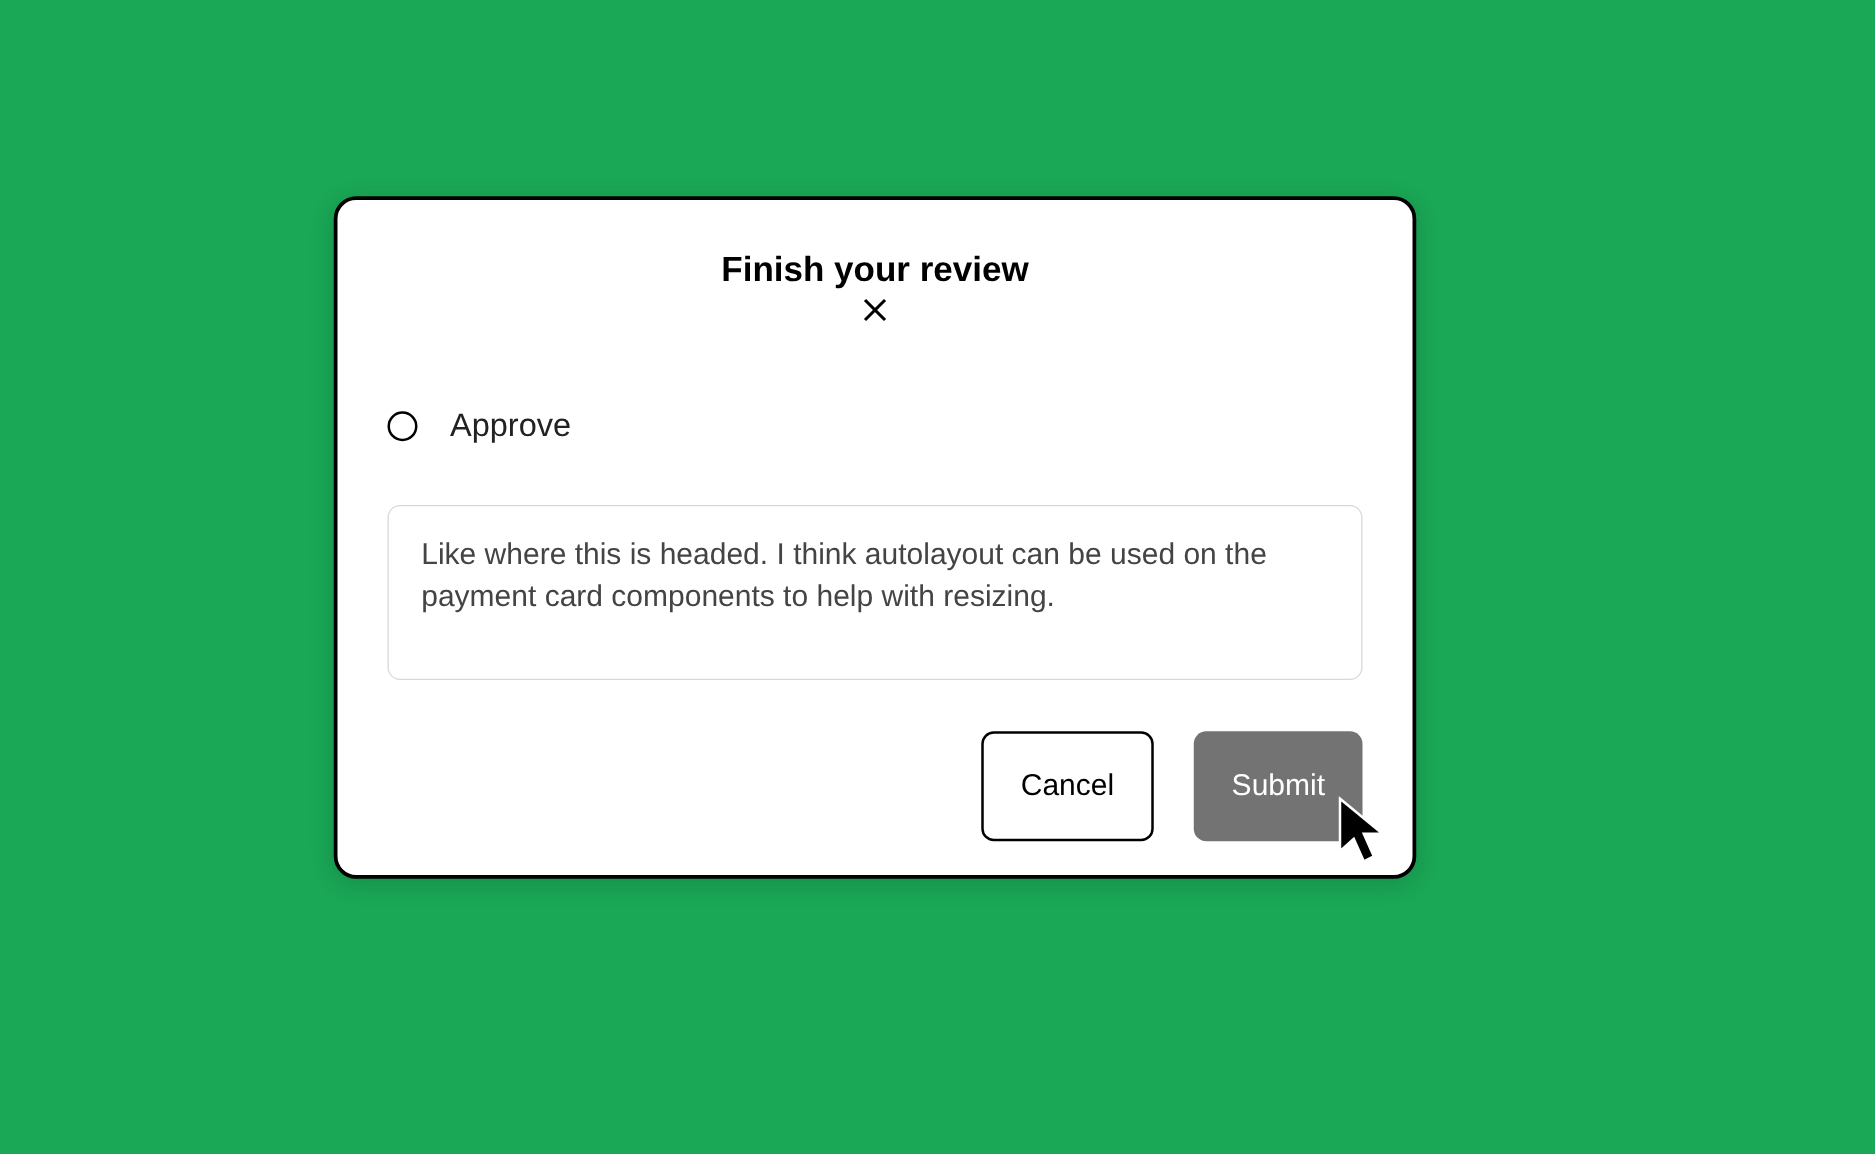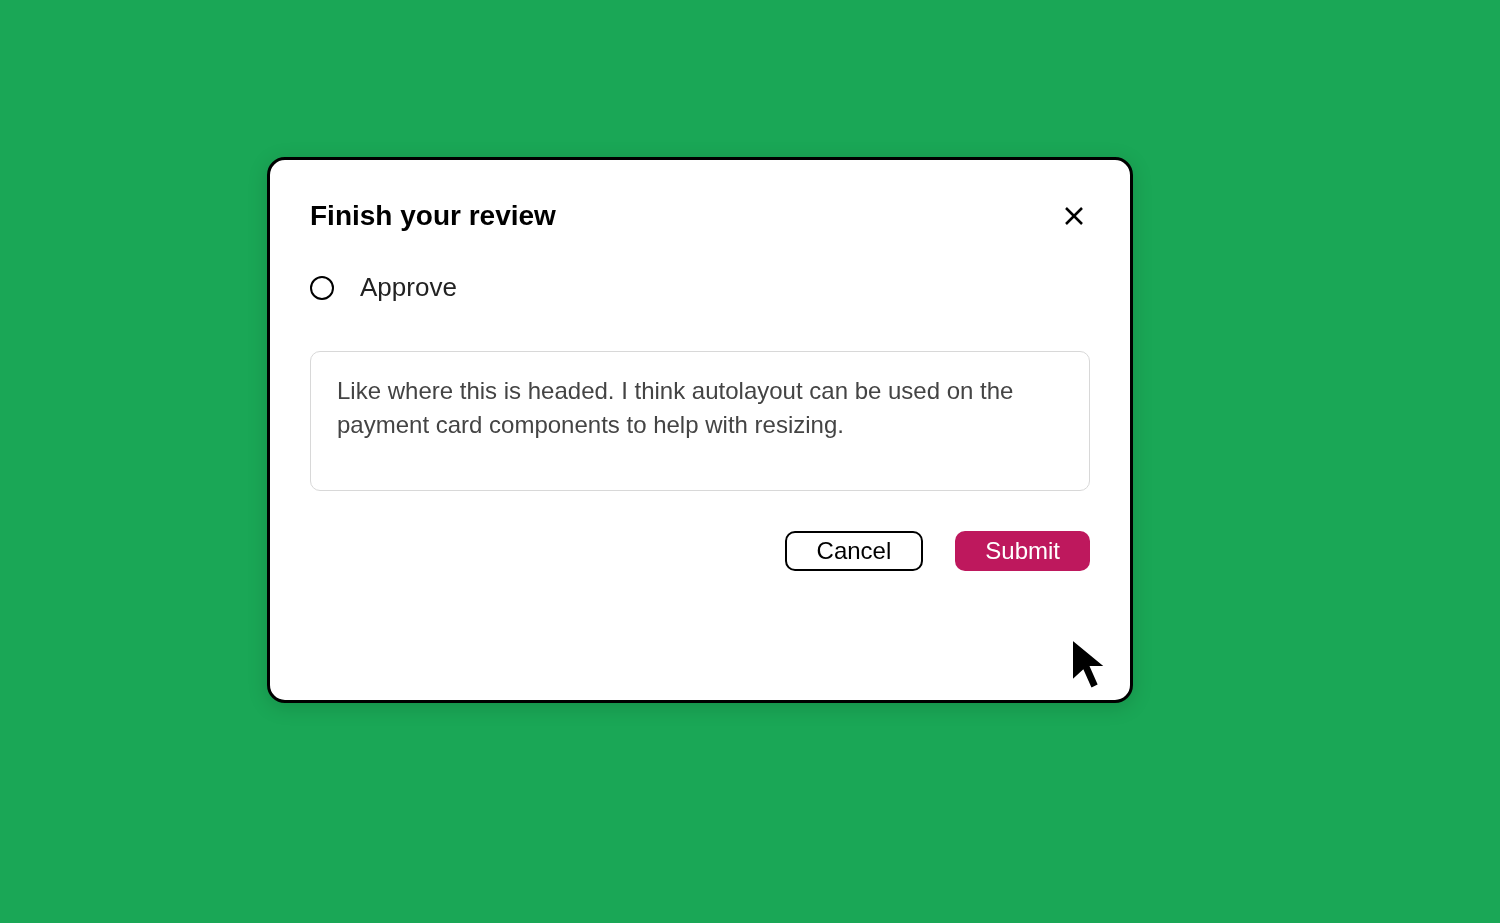--- a/index.html
+++ b/index.html
@@ -24,21 +24,22 @@
     background: #fff;
     border: 3px solid #000;
     border-radius: 18px;
     padding: 40px;
     box-shadow: 0 4px 20px rgba(0,0,0,0.15);
   }
   .dialog-header {
     display: flex;
     justify-content: space-between;
     align-items: center;
-    margin-bottom: 40px;
+    margin-bottom: 61px;
+    flex-direction: column;
   }
   .dialog-title {
     font-size: 28px;
     font-weight: 700;
     color: #000;
   }
   .close-btn {
     width: 32px;
     height: 32px;
     display: flex;
@@ -102,33 +103,33 @@
   }
   .button-row {
     display: flex;
     justify-content: flex-end;
     gap: 32px;
     margin-top: 36px;
   }
   .btn {
     font-size: 24px;
     font-weight: 500;
-    padding: 4px 30px;
+    padding: 28px 30px;
     border-radius: 10px;
     cursor: pointer;
     border: none;
     font-family: inherit;
   }
   .btn-cancel {
     background: #fff;
     border: 2px solid #000;
     color: #000;
   }
   .btn-submit {
-    background: #be185d;
+    background: #737373;
     color: #fff;
   }
   .cursor {
     position: absolute;
     left: 1070px;
     top: 637px;
     width: 44px;
     height: 60px;
     pointer-events: none;
   }

